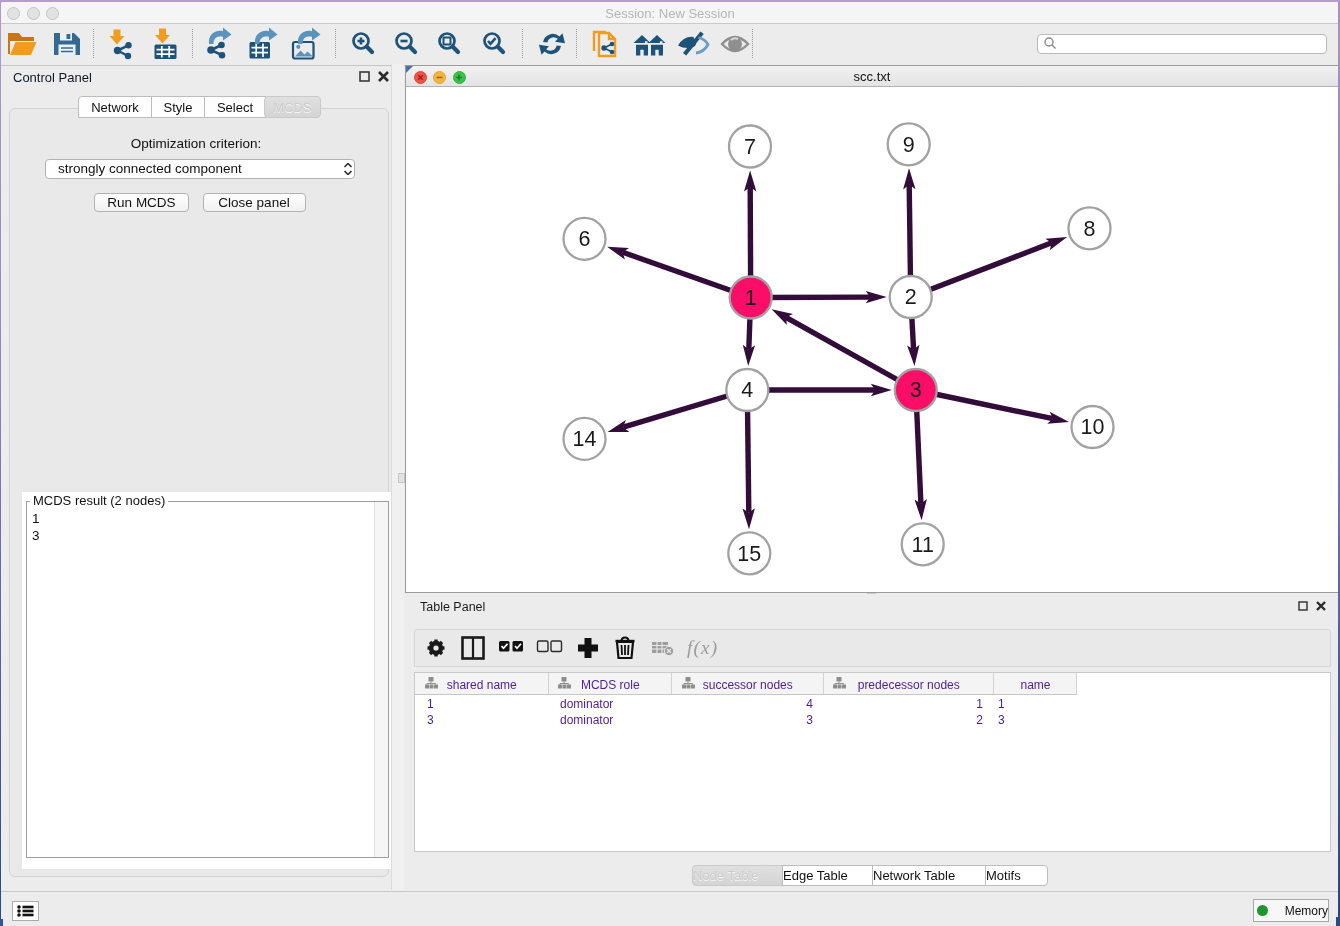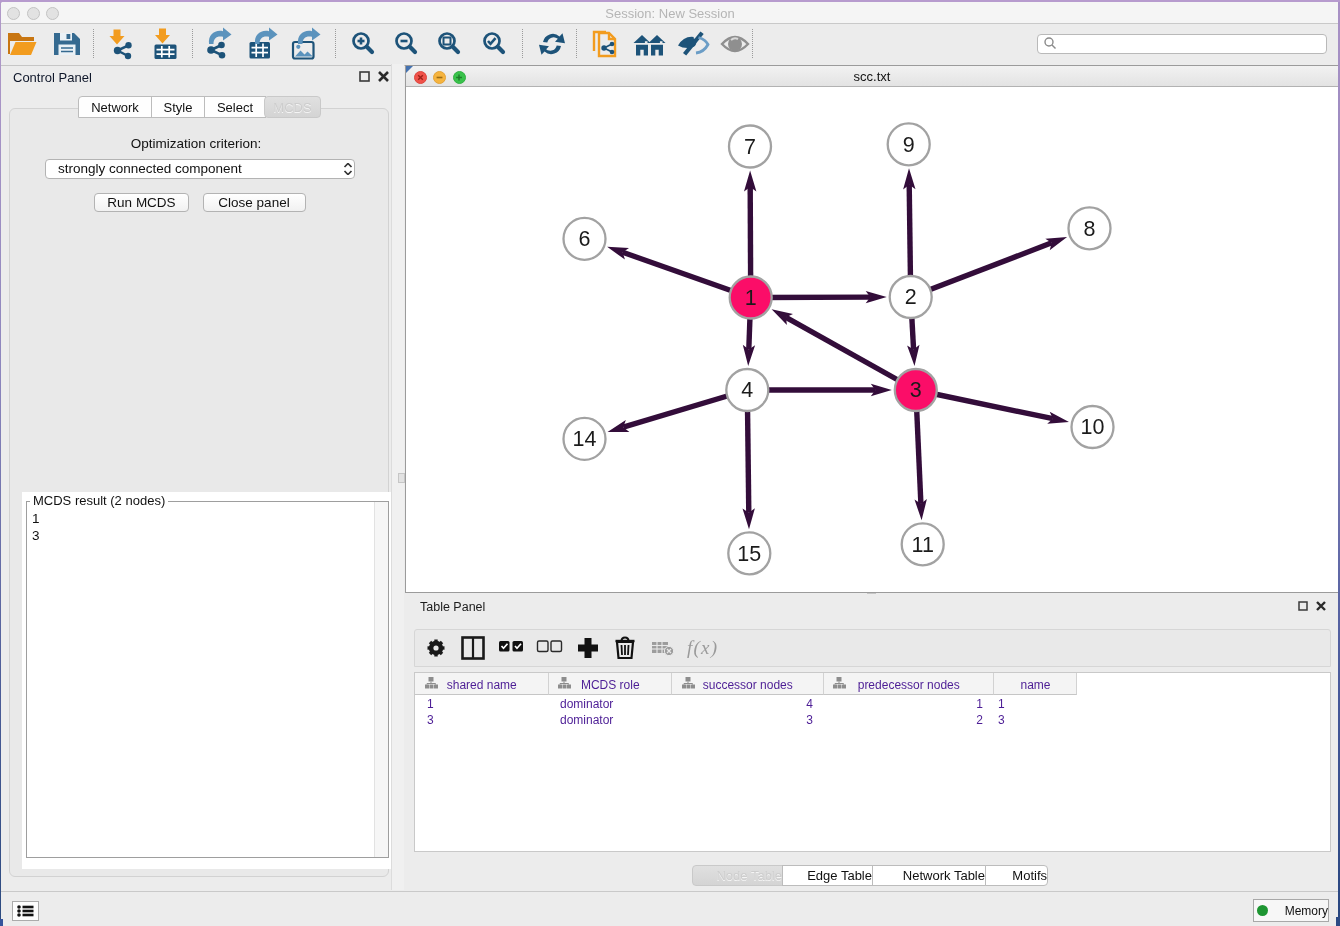--- a/index.html
+++ b/index.html
@@ -21,21 +21,21 @@
 .resultlabel { position:absolute; left:8px; top:1px; background:#fff; padding:0 3px; font-size:13px; color:#111; }
 .vscroll { position:absolute; right:5px; top:10px; width:14px; height:355px; background:#f6f6f6; border-left:1px solid #e2e2e2; }
 
 .netwin { position:absolute; left:405px; top:65px; width:934px; height:528px; border:1px solid #9b9b9b; background:#fff;padding-left:34px; }
 .nettitle { position:absolute; left:0; top:0; width:100%; height:21px; background:linear-gradient(#f2f2f2,#e3e3e3); border-bottom:1px solid #b2b2b2; }
 .light { position:absolute; top:5px; width:13px; height:13px; border-radius:50%; }
 
 .tp { position:absolute; left:405px; top:595px; width:934px; height:295px; background:#ececec; }
 .tp-toolbar { position:absolute; left:9px; top:34px; width:917px; height:38px; background:#e9e9e9; border:1px solid #d6d6d6; border-radius:3px 3px 0 0; }
 .tablearea { position:absolute; left:9px; top:77px; width:917px; height:180px; background:#fff; border:1px solid #c9c9c9; }
-.btab { position:absolute; top:270px; height:21px; background:#fff; border:1px solid #bcbcbc; font-size:13px; color:#111; text-align:right; line-height:20px; }
+.btab { position:absolute; top:270px; height:21px; background:#fff; border:1px solid #bcbcbc; font-size:13px; color:#111; text-align:left; line-height:20px; }
 .hcell { position:absolute; top:0; height:22px; background:#f4f4f4; border-right:1px solid #d2d2d2; border-bottom:1px solid #c6c6c6; font-size:12px; color:#111; }
 .statusbar { position:absolute; left:0; bottom:0; width:100%; height:35px; background:#ececec; border-top:1px solid #c9c9c9; }
 .cell { position:absolute; font-size:12px; color:#4c1d95; }
 </style></head><body>
 <div id="win">
   <div class="titlebar">
     <div class="tl" style="left:7px"></div>
       <div class="tl" style="left:26.5px"></div>
       <div class="tl" style="left:46px"></div>
     <div class="title">Session: New Session</div>

